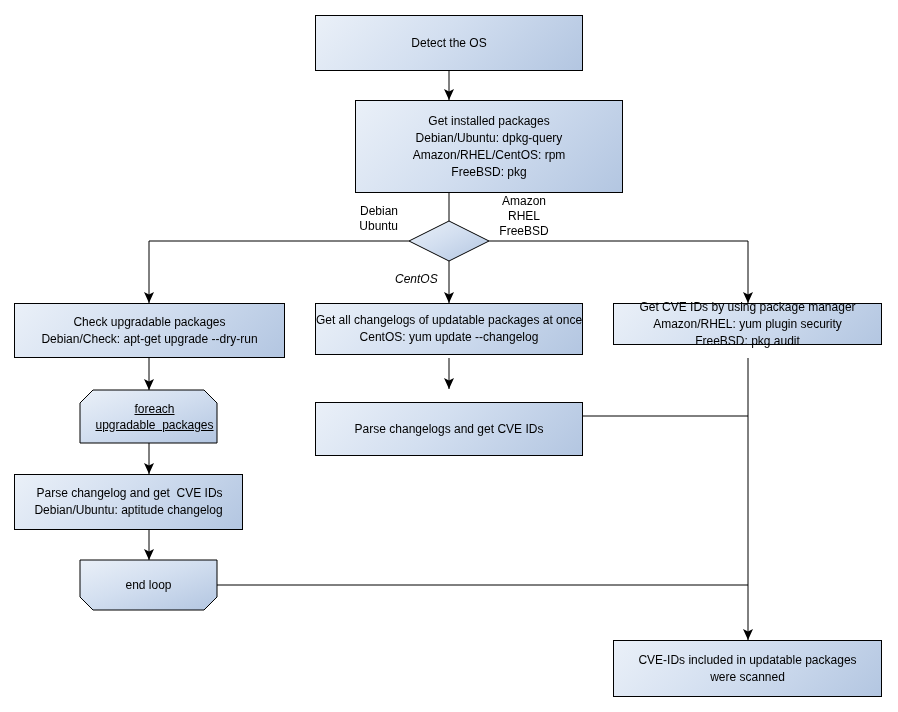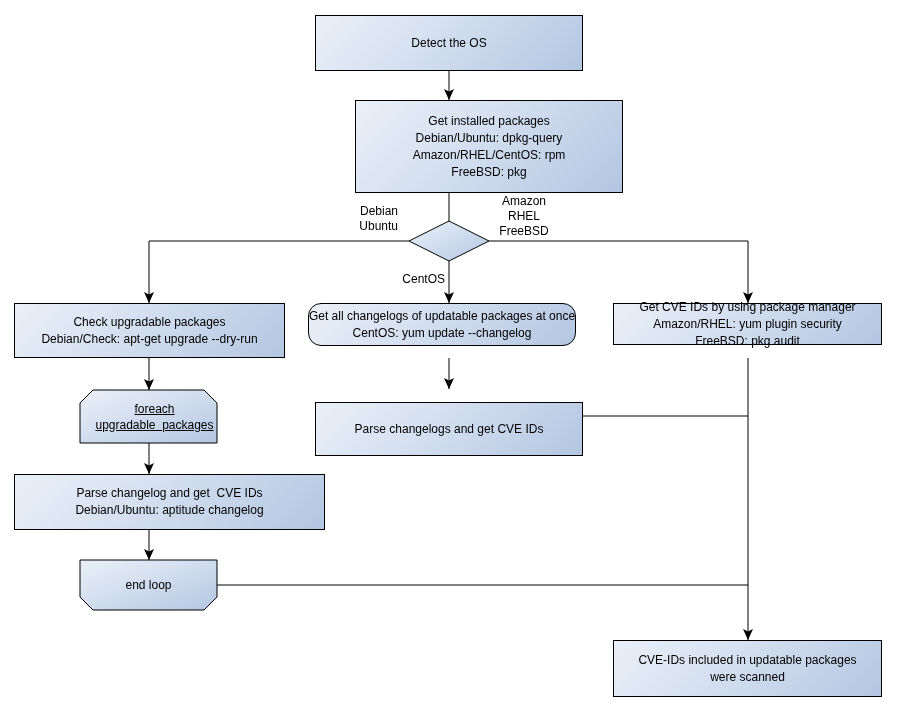--- a/index.html
+++ b/index.html
@@ -44,30 +44,30 @@
   .edge-label {
     position: absolute;
     font-size: 12px;
     line-height: 15px;
     white-space: pre;
   }
   
   .n-detect      { left: 315px; top: 15px;  width: 268px; height: 56px; }
   .n-installed   { left: 315px; top: 100px; width: 268px; height: 93px; margin-left: 40px; }
   .n-checkupg    { left: 14px;  top: 303px; width: 271px; height: 55px; }
-  .n-parseleft   { left: 14px;  top: 474px; width: 311px; height: 56px; }
-  .n-allchlogs   { left: 308px; top: 303px; width: 268px; height: 43px; border-radius: 13px; }
+  .n-parseleft   { left: 14px;  top: 474px; width: 229px; height: 56px; text-align: right; }
+  .n-allchlogs   { left: 315px; top: 303px; width: 268px; height: 52px; }
   .n-parsemid    { left: 315px; top: 389px; width: 268px; height: 54px; margin-top: 13px; }
   .n-cveright    { left: 613px; top: 303px; width: 269px; height: 42px; }
   .n-result      { left: 613px; top: 640px; width: 269px; height: 57px; }
   .l-foreach     { left: 96px;  top: 390px; width: 117px; height: 53px; text-decoration: underline; }
   .l-endloop     { left: 80px;  top: 560px; width: 137px; height: 50px; }
   .el-left  { left: 318px; top: 204px; width: 80px; text-align: right; }
   .el-right { left: 479px; top: 194px; width: 90px; text-align: center; }
-  .el-down  { left: 395px; top: 272px; width: 50px; text-align: right; }
+  .el-down  { left: 395px; top: 272px; width: 50px; text-align: left; font-style: italic; }
 </style>
 </head>
 <body>
 
 <div class="canvas">
 
   <svg class="overlay" width="898" height="712" viewBox="0 0 898 712" xmlns="http://www.w3.org/2000/svg">
     <defs>
       <linearGradient id="nodeGrad" x1="0" y1="0" x2="1" y2="1">
         <stop offset="0" stop-color="#eaf0f8"></stop>

